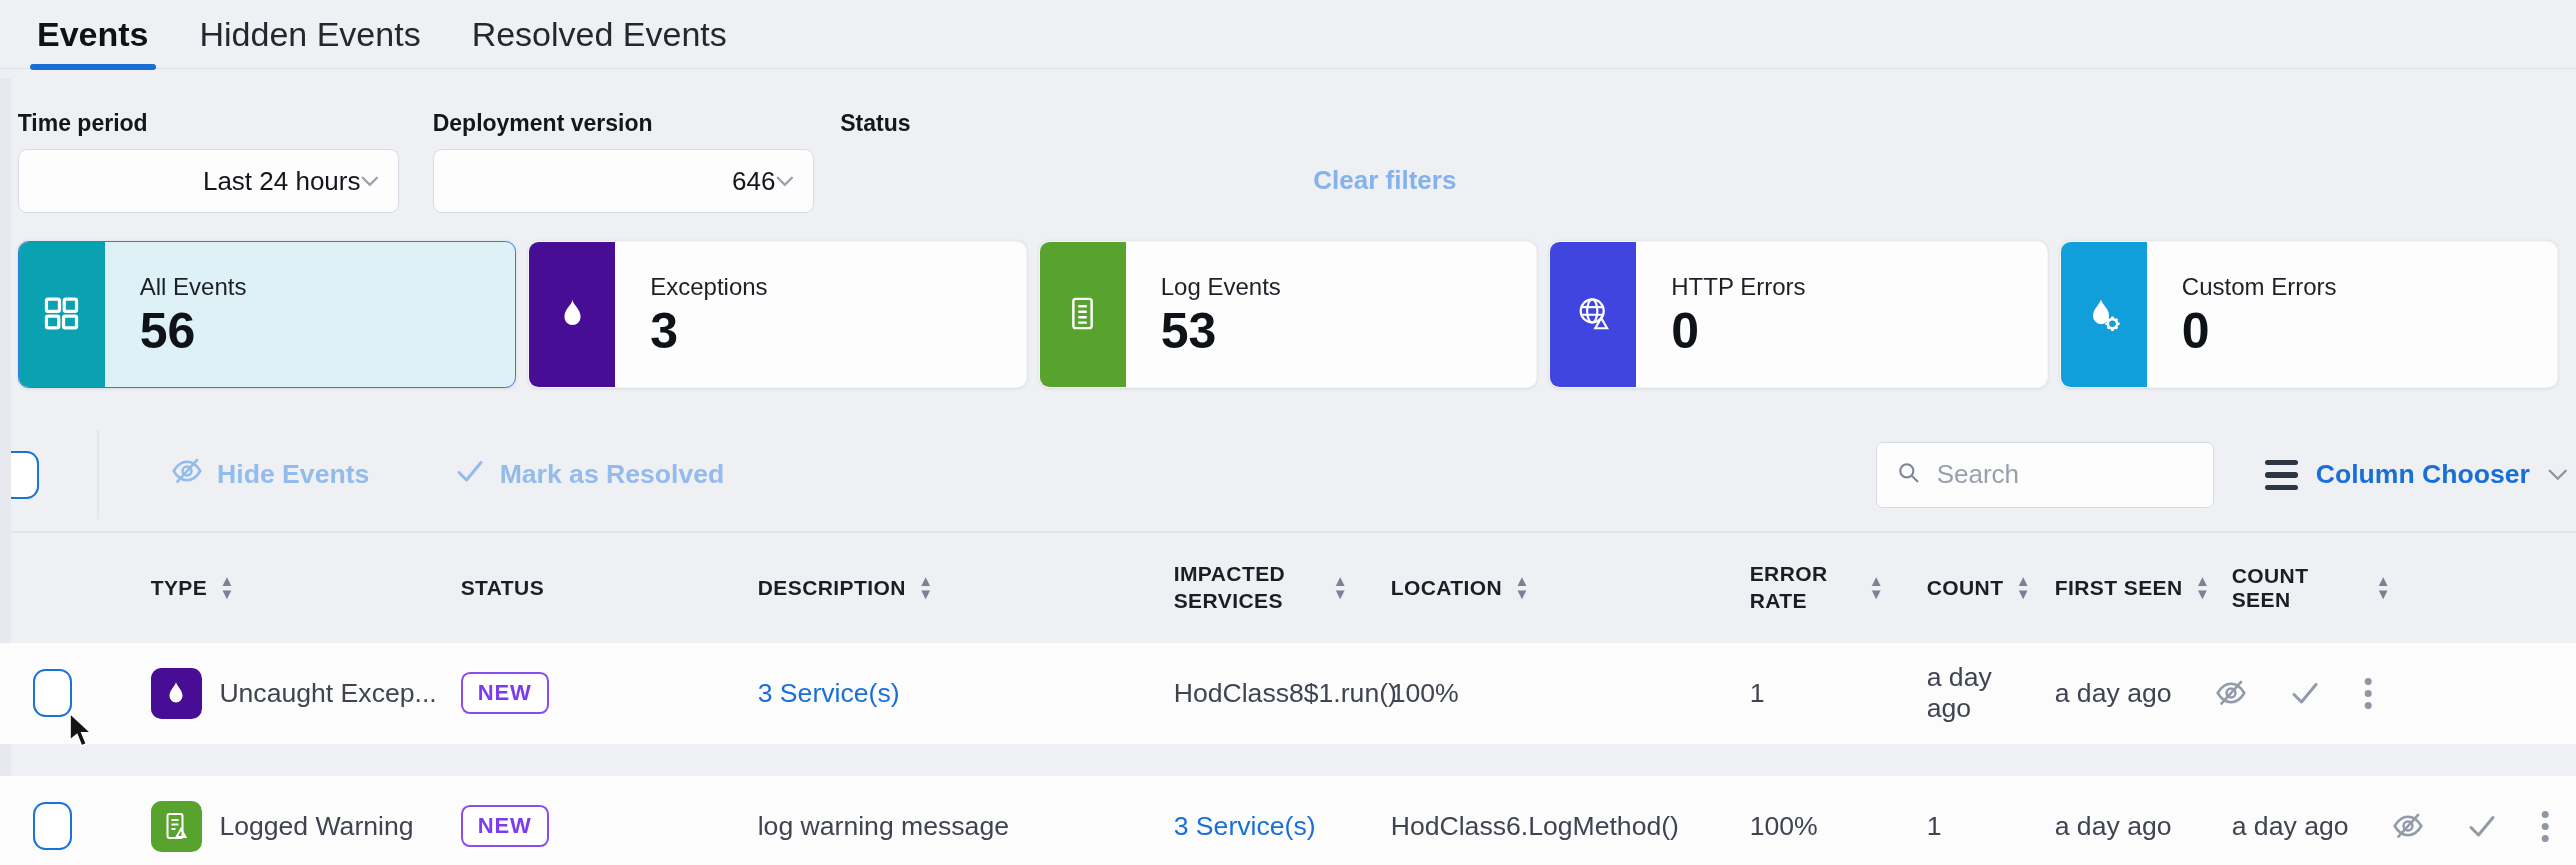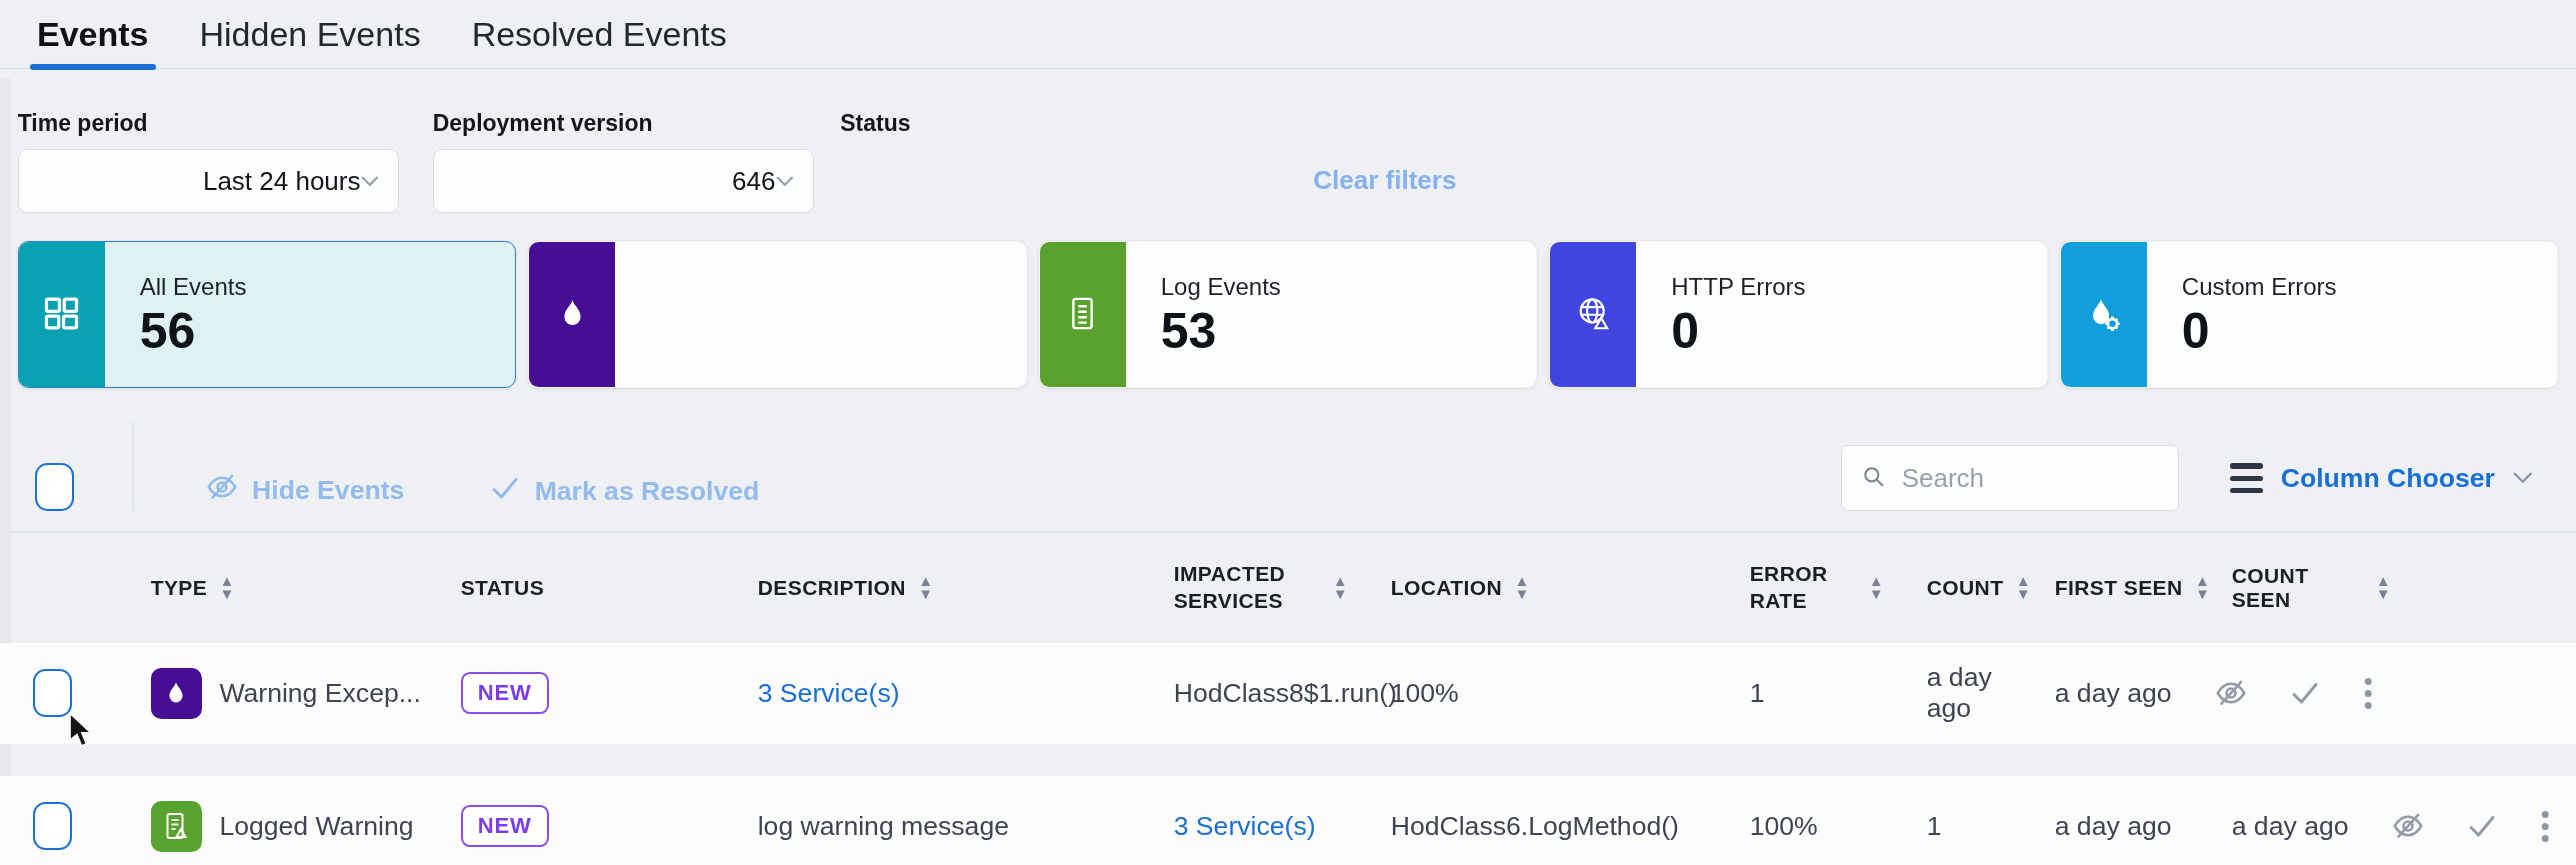--- a/index.html
+++ b/index.html
@@ -33,21 +33,21 @@
   
   .cards { display:flex; gap:12px; padding:0 17.7px; margin-top:28px; }
   .card { flex:1; height:147px; background:#fdfdfe; border-radius:10.6px; border:1.8px solid rgba(0,0,0,0.03);
           box-shadow:0 0.9px 3.5px rgba(25,35,60,.10); display:flex; overflow:hidden; cursor:pointer; }
   .card.selected { border:1.8px solid #2e7fd6; background:#ddf1f6; }
   .card-icon { width:86px; flex:0 0 86px; display:flex; align-items:center; justify-content:center; }
   .card-body { display:flex; flex-direction:column; justify-content:center; padding-left:35px; gap:4.4px; }
   .card-label { font-size:24px; color:#1d2026; }
   .card-value { font-size:50px; font-weight:700; color:#0f1216; line-height:1.02; }
   
-  .toolbar { display:flex; align-items:flex-end; margin-top:50px; padding:0 35px; height:73px; }
+  .toolbar { display:flex; align-items:center; margin-top:50px; padding:0 0; height:73px; }
   .checkbox { width:39px; height:48px; border:2.7px solid #1b72d8; border-radius:12.4px; background:#fff; cursor:pointer; flex:0 0 auto; }
   .vdiv { width:1.8px; height:89px; background:#e2e5ec; margin-left:58px; }
   .tool-action { display:flex; align-items:center; gap:13.3px; color:#93bbec; font-weight:700; font-size:26.6px; margin-left:71px; cursor:pointer; }
   .tool-action + .tool-action { margin-left:85px; }
   .toolbar-right { margin-left:auto; display:flex; align-items:center; }
   .search { width:338px; height:66px; border:1.8px solid #d7dbe4; border-radius:7px; background:#fdfdfe;
             display:flex; align-items:center; padding:0 17.7px; gap:14px; }
   .search input { border:none; outline:none; background:transparent; font-size:26px; color:#2c3038; width:100%; font-family:"Liberation Sans",sans-serif; }
   .search input::placeholder { color:#99a0ac; }
   .colchooser { display:flex; align-items:center; gap:17.7px; margin-left:51px; margin-right:8.9px; cursor:pointer; }
@@ -141,20 +141,24 @@
   </div>
 
   <div class="card">
     <div class="card-icon" style="background-color: rgb(71, 13, 148);">
       <span>
         <svg width="37" height="37" viewBox="0 0 32 32">
             <path d="M16 2c1.2 6-7 9.2-7 17a7 7 0 0 0 14 0c0-7.8-8.2-11-7-17Z" fill="#fff"></path>
           </svg>
       </span>
     </div>
+    <div class="card-body">
+      <div class="card-label">Exceptions</div>
+      <div class="card-value">3</div>
+    </div>
   </div>
 
   <div class="card">
     <div class="card-icon" style="background-color: rgb(88, 162, 46);">
       <span>
         <svg width="39" height="39" viewBox="0 0 32 32">
             <g fill="none" stroke="#fff" stroke-width="2">
               <rect x="8.5" y="4" width="15" height="24" rx="2"></rect>
               <line x1="12.5" y1="10" x2="19.5" y2="10"></line>
               <line x1="12.5" y1="14.5" x2="19.5" y2="14.5"></line>
@@ -349,21 +353,21 @@
     <svg class="cursor" width="30" height="35" viewBox="0 0 20 26">
       <polygon points="1,0 1,20.5 6.2,16.2 9.6,24.6 13.4,23 10,14.8 16.6,14.6" fill="#141414" stroke="#fff" stroke-width="1.4"></polygon>
     </svg>
   </div>
   <div class="cell type-cell">
     <span class="type-icon" style="background-color: rgb(71, 13, 148);">
       <svg width="30" height="30" viewBox="0 0 32 32">
           <path d="M16 2c1.2 6-7 9.2-7 17a7 7 0 0 0 14 0c0-7.8-8.2-11-7-17Z" fill="#fff"></path>
         </svg>
     </span>
-    <span>Warning Excep...</span>
+    <span>Uncaught Excep...</span>
   </div>
   <div class="cell"><span class="badge">NEW</span></div>
   <div class="cell"><span class="link">3 Service(s)</span></div>
   <div class="cell">HodClass8$1.run()</div>
   <div class="cell">100%</div>
   <div class="cell">1</div>
   <div class="cell">a day ago</div>
   <div class="cell">a day ago</div>
   <div class="actions-cell">
     <span class="act">

